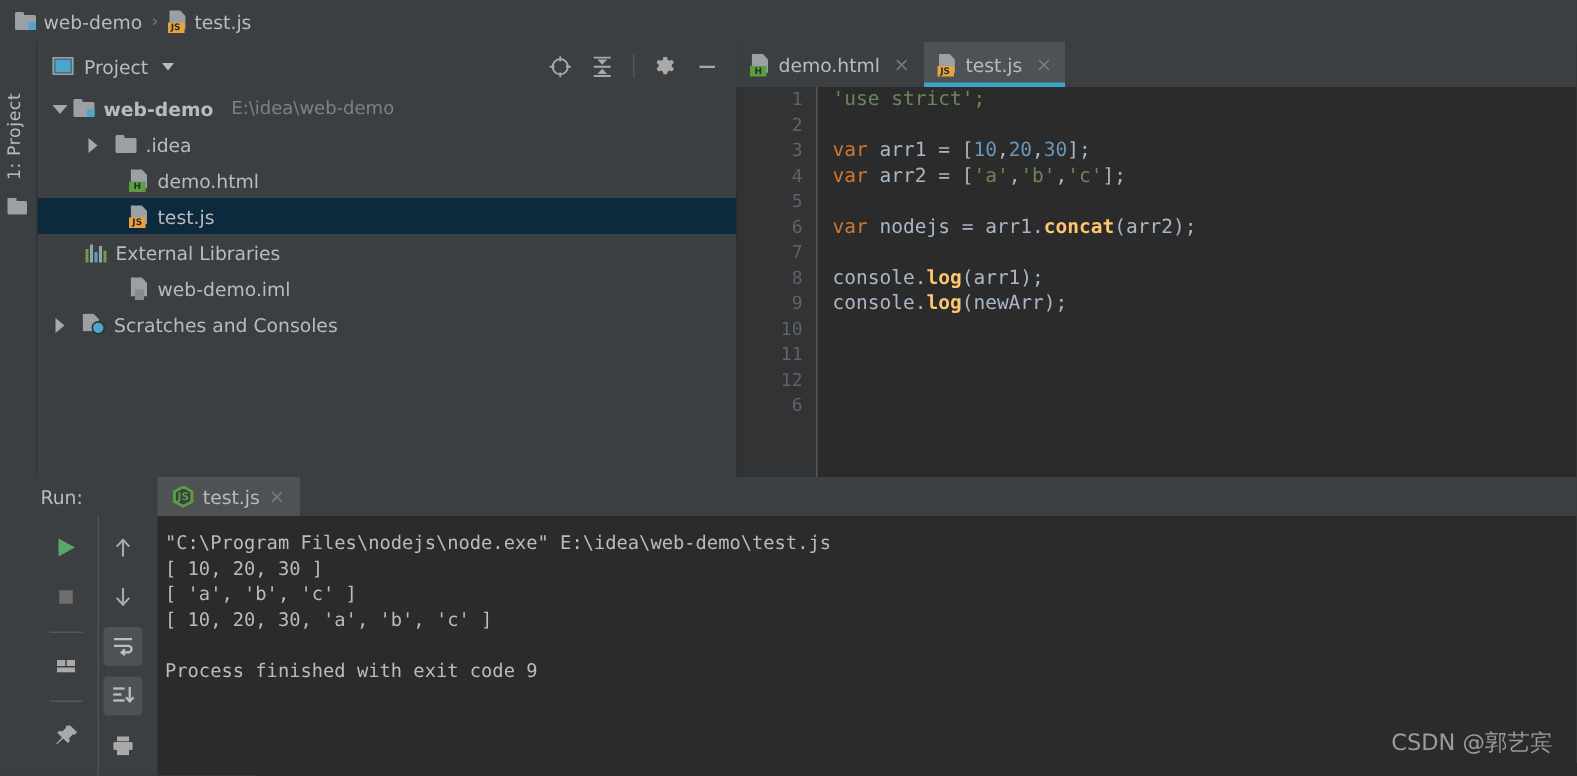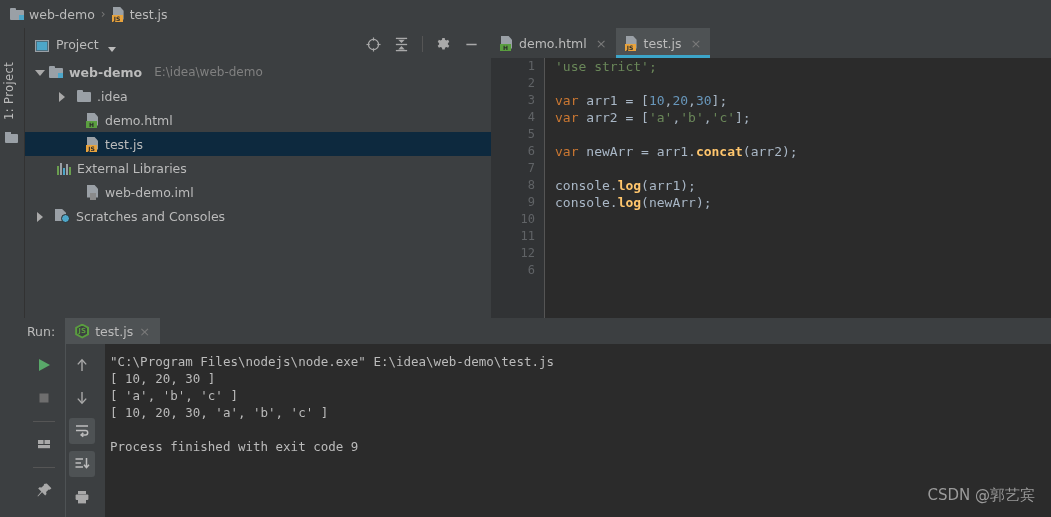--- a/index.html
+++ b/index.html
@@ -52,21 +52,21 @@
   .stripe .sfold .body{position:absolute;left:0;top:2px;width:13px;height:9px;background:#9AA0A6;border-radius:1px;}
   .stripe .sfold .tab{position:absolute;left:0;top:0;width:6px;height:3px;background:#9AA0A6;}
 
   
   .project{
     position:absolute;left:25px;top:28px;width:466px;height:290px;background:#3C3F41;
   }
   .proj-header{
     height:32px;display:flex;align-items:center;padding:0 6px 0 10px;box-sizing:border-box;
   }
-  .proj-title{display:flex;align-items:flex-end;gap:7px;font-size:12.5px;color:#BBBBBB;}
+  .proj-title{display:flex;align-items:center;gap:7px;font-size:12.5px;color:#BBBBBB;}
   .win-ico{width:14px;height:12px;background:#4A6E7E;border:1px solid #9AA0A6;box-sizing:border-box;position:relative;}
   .win-ico:after{content:"";position:absolute;left:1px;top:1px;right:1px;bottom:1px;background:#4DA6C9;}
   .chev{width:0;height:0;border-left:4px solid transparent;border-right:4px solid transparent;border-top:5px solid #BBBBBB;margin-left:2px;}
   .hdr-icons{margin-left:auto;display:flex;align-items:center;gap:13px;padding-right:6px;}
 
   .tree{position:absolute;left:0;top:32px;width:466px;height:258px;overflow:hidden;}
   .row{height:24px;display:flex;align-items:center;font-size:12.5px;color:#BBBBBB;padding-right:6px;box-sizing:border-box;white-space:nowrap;}
   .row.sel{background:#0D293E;}
   .arrow{width:11px;height:11px;margin-right:3px;flex:none;position:relative;}
   .arrow.right:after{content:"";position:absolute;left:2px;top:1px;border-top:5px solid transparent;border-bottom:5px solid transparent;border-left:6px solid #A9A9A9;}
@@ -100,21 +100,21 @@
   .cl{height:17px;line-height:17px;padding-left:9px;font-family:"DejaVu Sans Mono",monospace;font-size:13px;color:#A9B7C6;white-space:pre;}
   .cl.cur{background:#323232;}
   .kw{color:#CC7832;}
   .num{color:#6897BB;}
   .str{color:#6A8759;}
   .fn{color:#FFC66D;font-weight:bold;}
   .pl{color:#A9B7C6;}
 
   
   .runpanel{position:absolute;left:0;top:318px;width:1051px;height:199px;background:#3C3F41;}
-  .run-tabbar{height:26px;display:flex;align-items:stretch;}
+  .run-tabbar{height:26px;display:flex;align-items:stretch;gap:40px;}
   .run-label{display:flex;align-items:center;padding:0 10px 0 27px;font-size:12.5px;color:#BBBBBB;}
   .run-tab{display:flex;align-items:center;gap:6px;padding:0 10px;background:#4E5254;font-size:12.5px;color:#BBBBBB;}
   .node-ico{width:14px;height:15px;position:relative;flex:none;}
   .node-ico .hex{position:absolute;inset:0;background:#5A9E3F;
      clip-path:polygon(50% 0,100% 25%,100% 75%,50% 100%,0 75%,0 25%);}
   .node-ico .hin{position:absolute;left:2px;top:2px;right:2px;bottom:2px;background:#3C3F41;
      clip-path:polygon(50% 0,100% 25%,100% 75%,50% 100%,0 75%,0 25%);}
   .node-ico .js{position:absolute;inset:0;font-size:7px;line-height:15px;text-align:center;color:#5A9E3F;font-weight:bold;}
   .run-tab .x{color:#7A7A7A;font-size:13px;}
 
@@ -303,21 +303,21 @@
           <div class="ln">11</div>
           <div class="ln">12</div>
           <div class="ln">6</div>
         </div>
       <div class="lines" id="codelines">
           <div class="cl"><span class="str">'use strict';</span></div>
           <div class="cl">&nbsp;</div>
           <div class="cl"><span class="kw">var</span><span class="pl"> arr1 = [</span><span class="num">10</span><span class="pl">,</span><span class="num">20</span><span class="pl">,</span><span class="num">30</span><span class="pl">];</span></div>
           <div class="cl"><span class="kw">var</span><span class="pl"> arr2 = [</span><span class="str">'a'</span><span class="pl">,</span><span class="str">'b'</span><span class="pl">,</span><span class="str">'c'</span><span class="pl">];</span></div>
           <div class="cl">&nbsp;</div>
-          <div class="cl"><span class="kw">var</span><span class="pl"> newArr = arr1.</span><span class="fn">concat</span><span class="pl">(arr2);</span></div>
+          <div class="cl"><span class="kw">var</span><span class="pl"> nodejs = arr1.</span><span class="fn">concat</span><span class="pl">(arr2);</span></div>
           <div class="cl">&nbsp;</div>
           <div class="cl"><span class="pl">console.</span><span class="fn">log</span><span class="pl">(arr1);</span></div>
           <div class="cl"><span class="pl">console.</span><span class="fn">log</span><span class="pl">(newArr);</span></div>
           <div class="cl">&nbsp;</div>
           <div class="cl">&nbsp;</div>
           <div class="cl">&nbsp;</div>
         </div>
     </div>
   </div>
 

